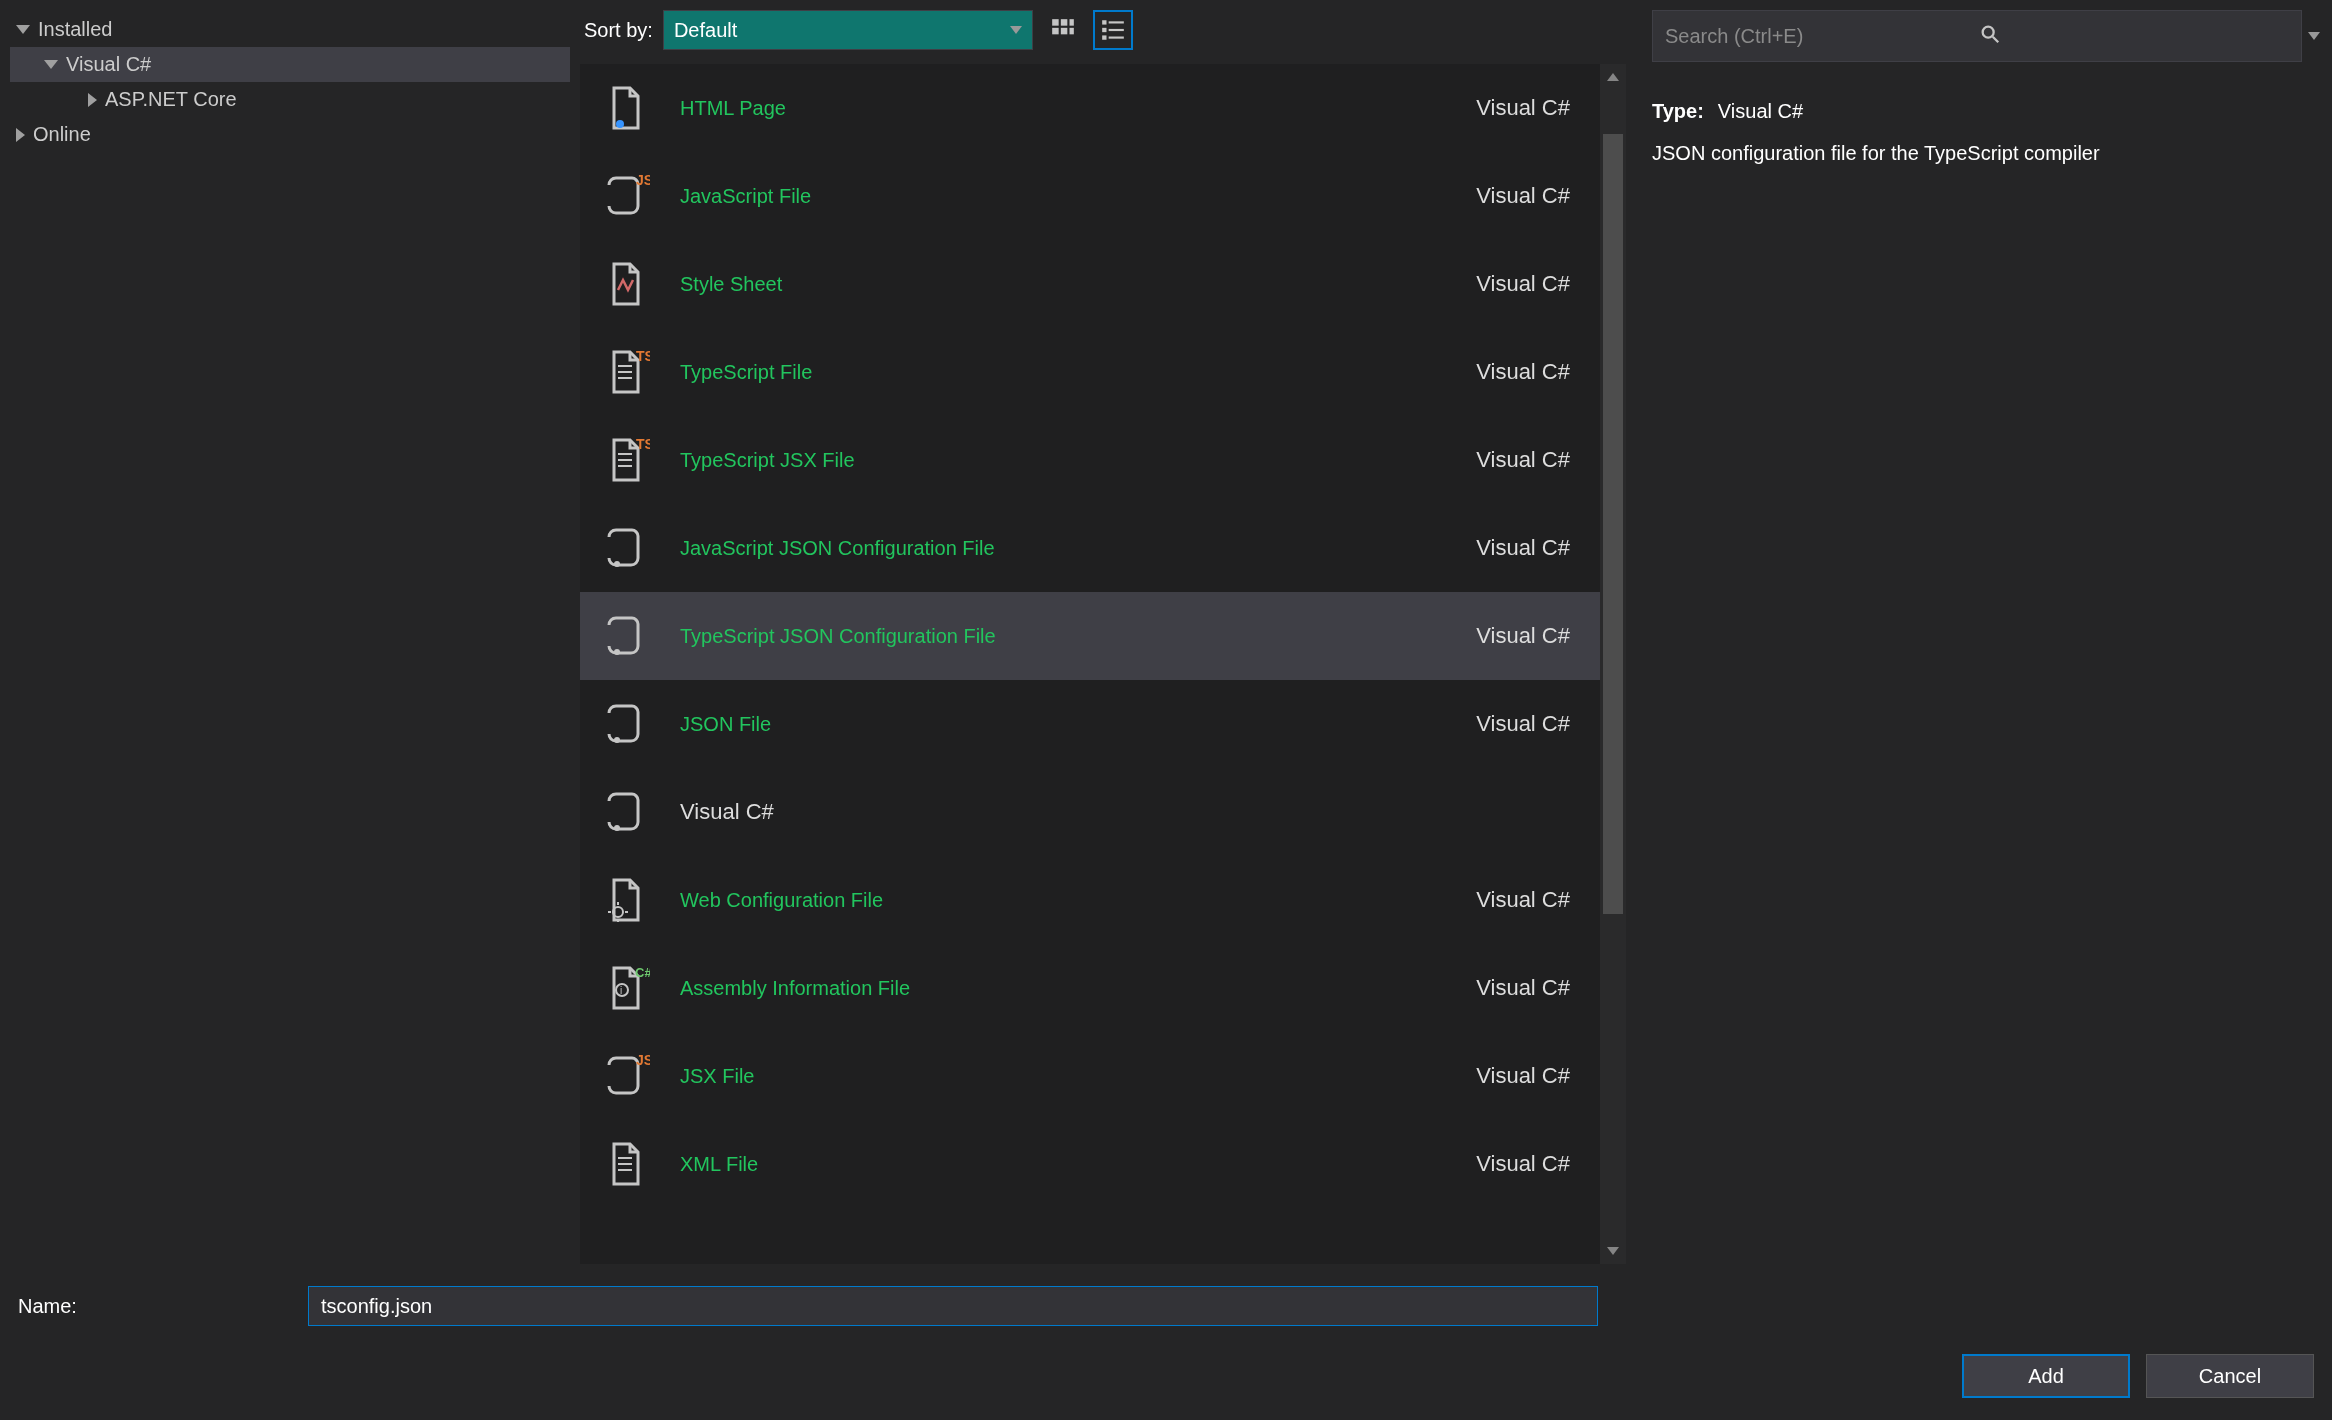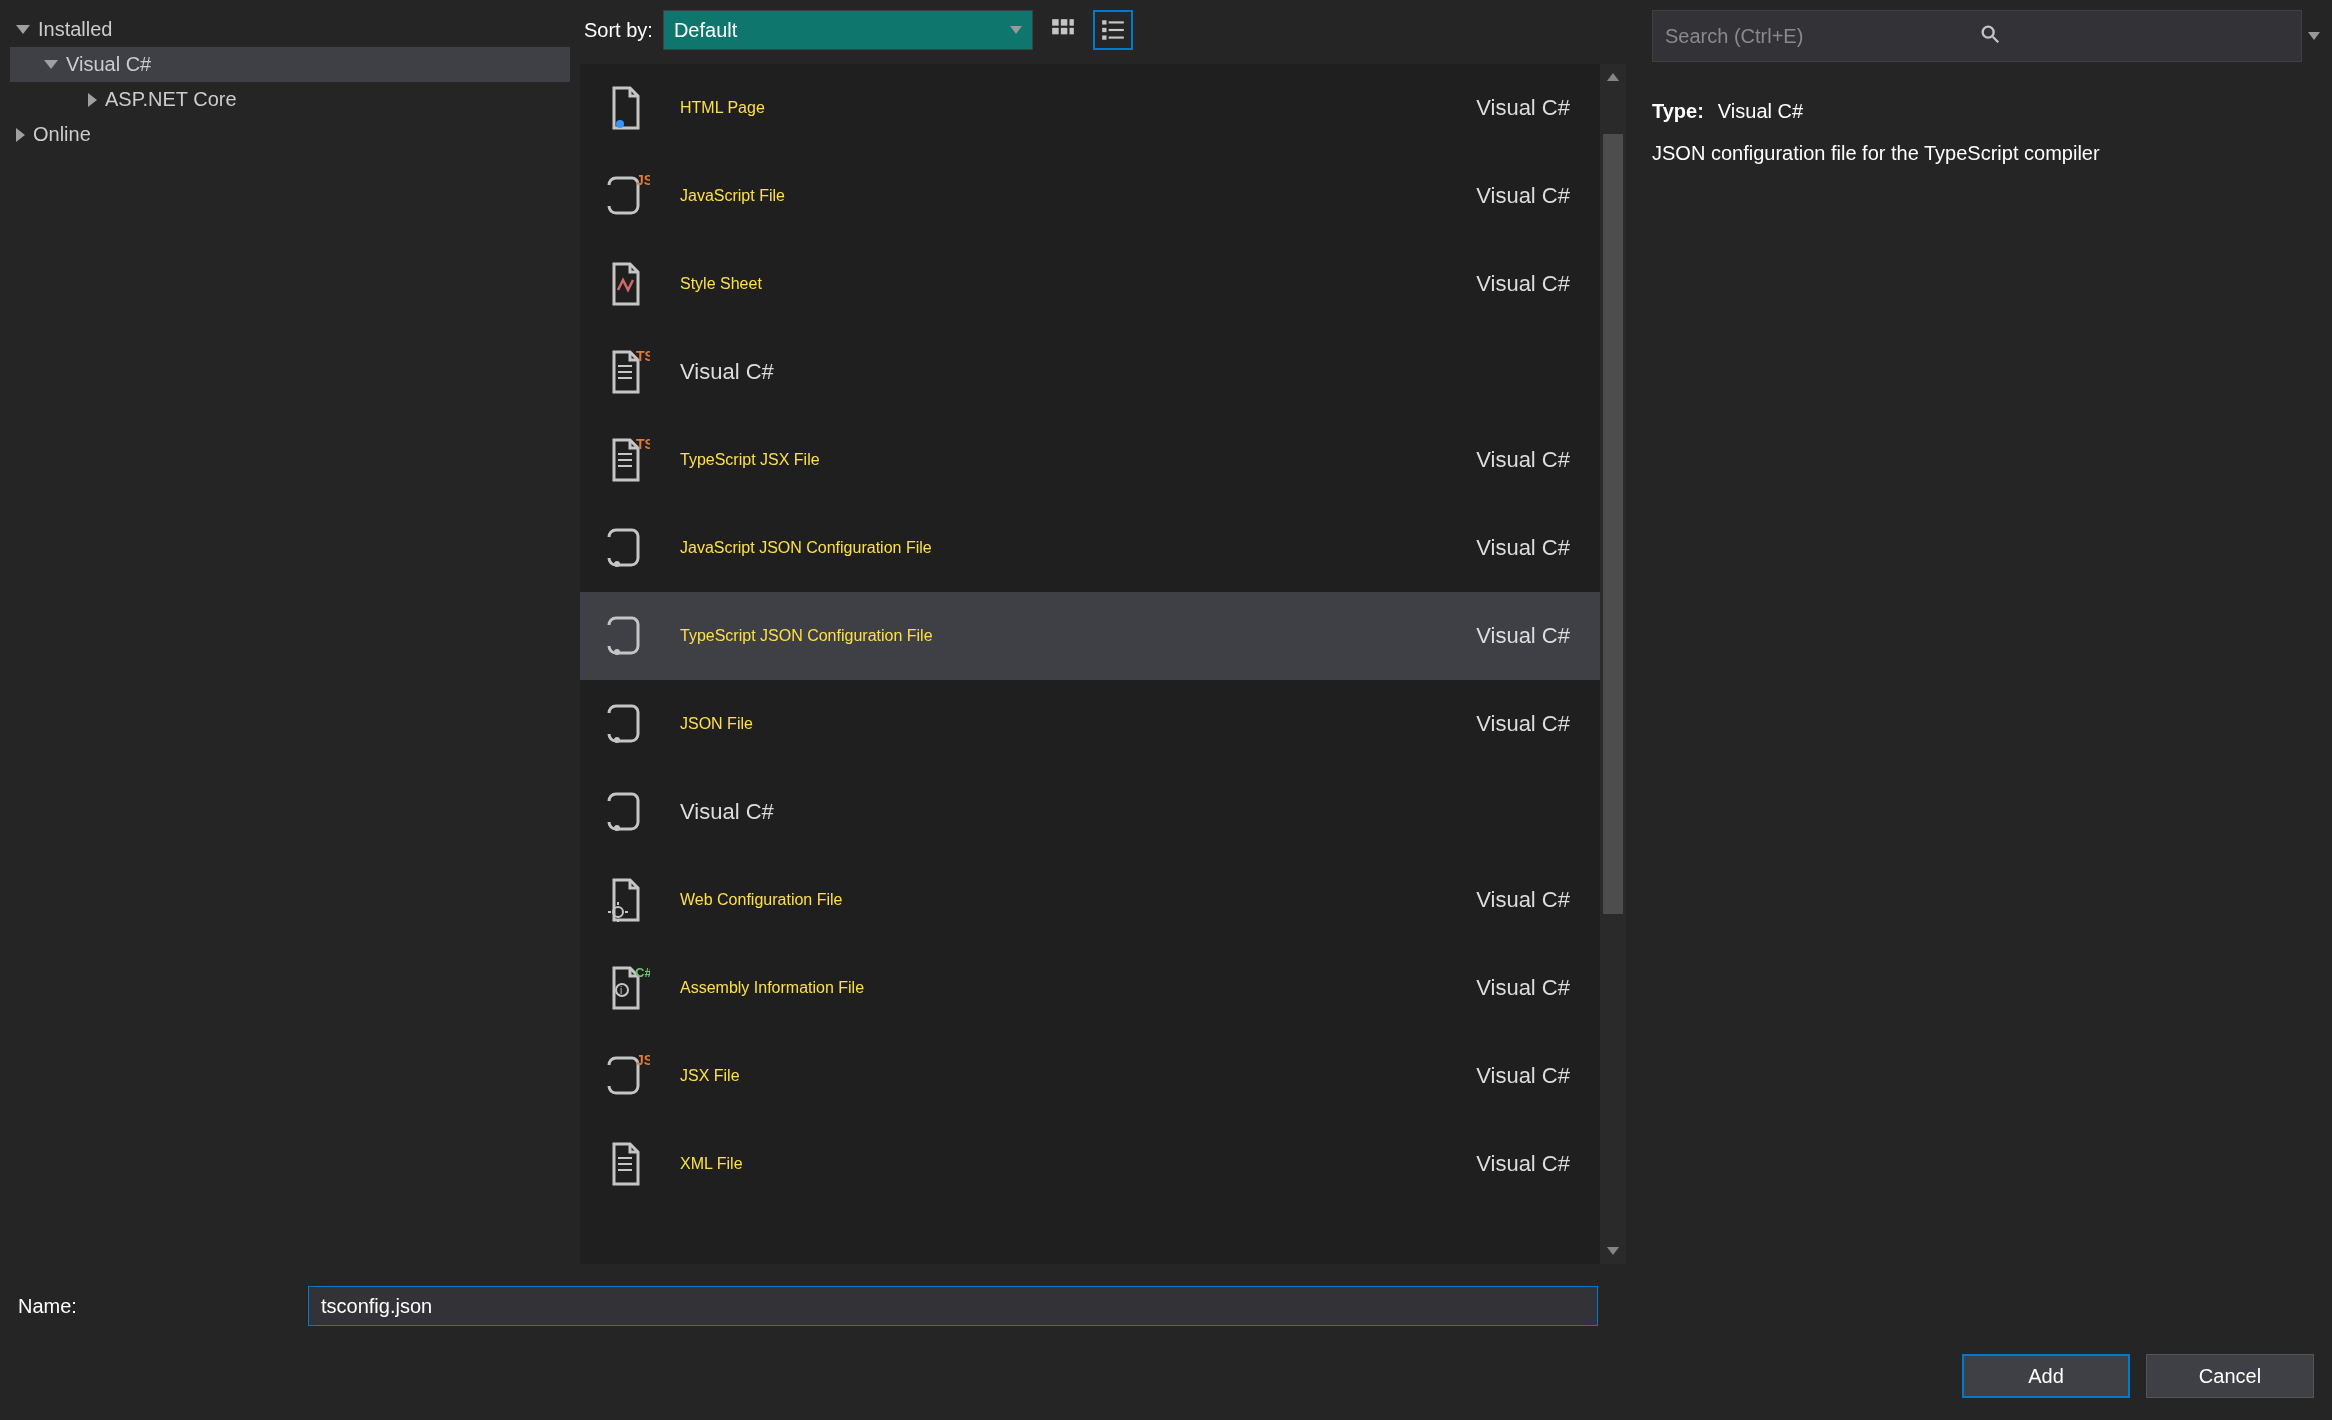--- a/index.html
+++ b/index.html
@@ -115,22 +115,22 @@
   }
   .template-icon {
     width: 52px; height: 52px;
     display: flex; align-items: center; justify-content: center;
     margin-right: 28px;
     flex-shrink: 0;
   }
   .template-icon svg { width: 48px; height: 48px; }
   .template-name {
     flex: 1;
-    color: #fde047;
-    font-size: 16px;
+    color: #22c55e;
+    font-size: 20px;
     white-space: nowrap;
     overflow: hidden;
     text-overflow: ellipsis;
   }
   .template-lang {
     color: #dddddd;
     font-size: 22px;
   }
   .scrollbar-track {
     width: 26px;
@@ -334,20 +334,21 @@
     <div class="template-icon">
               <svg viewBox="0 0 48 48">
                 <path d="M12 4h16l8 8v32H12z" fill="none" stroke="#c5c5c5" stroke-width="3"></path>
                 <path d="M28 4v8h8" fill="none" stroke="#c5c5c5" stroke-width="3"></path>
                 <line x1="16" y1="18" x2="30" y2="18" stroke="#c5c5c5" stroke-width="2"></line>
                 <line x1="16" y1="24" x2="30" y2="24" stroke="#c5c5c5" stroke-width="2"></line>
                 <line x1="16" y1="30" x2="30" y2="30" stroke="#c5c5c5" stroke-width="2"></line>
                 <text x="34" y="13" font-size="14" font-weight="700" fill="#e37933">TS</text>
               </svg>
             </div>
+    <div class="template-name">TypeScript File</div>
     <div class="template-lang">Visual C#</div>
           </div>
           <div class="template-row">
     <div class="template-icon">
               <svg viewBox="0 0 48 48">
                 <path d="M12 4h16l8 8v32H12z" fill="none" stroke="#c5c5c5" stroke-width="3"></path>
                 <path d="M28 4v8h8" fill="none" stroke="#c5c5c5" stroke-width="3"></path>
                 <line x1="16" y1="18" x2="30" y2="18" stroke="#c5c5c5" stroke-width="2"></line>
                 <line x1="16" y1="24" x2="30" y2="24" stroke="#c5c5c5" stroke-width="2"></line>
                 <line x1="16" y1="30" x2="30" y2="30" stroke="#c5c5c5" stroke-width="2"></line>

